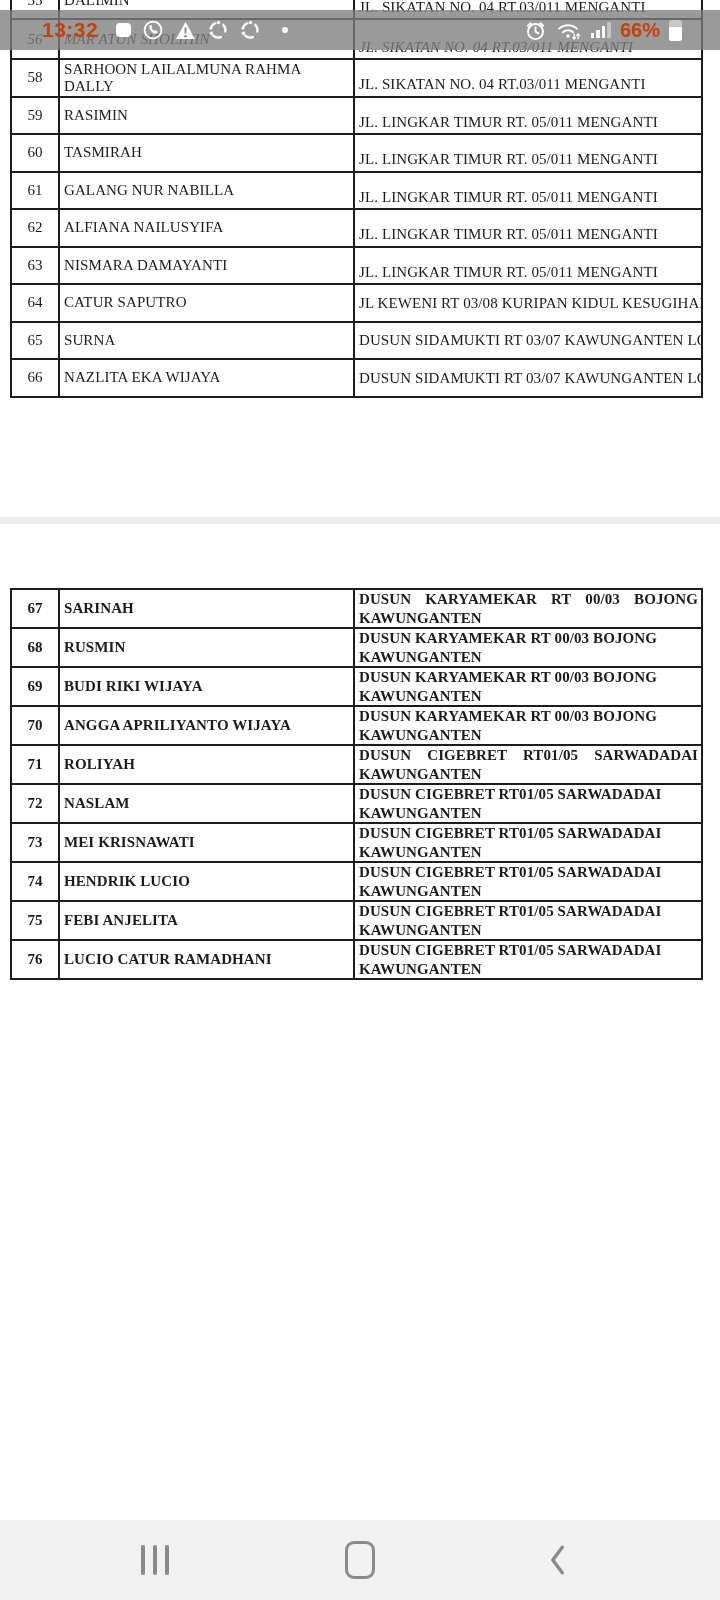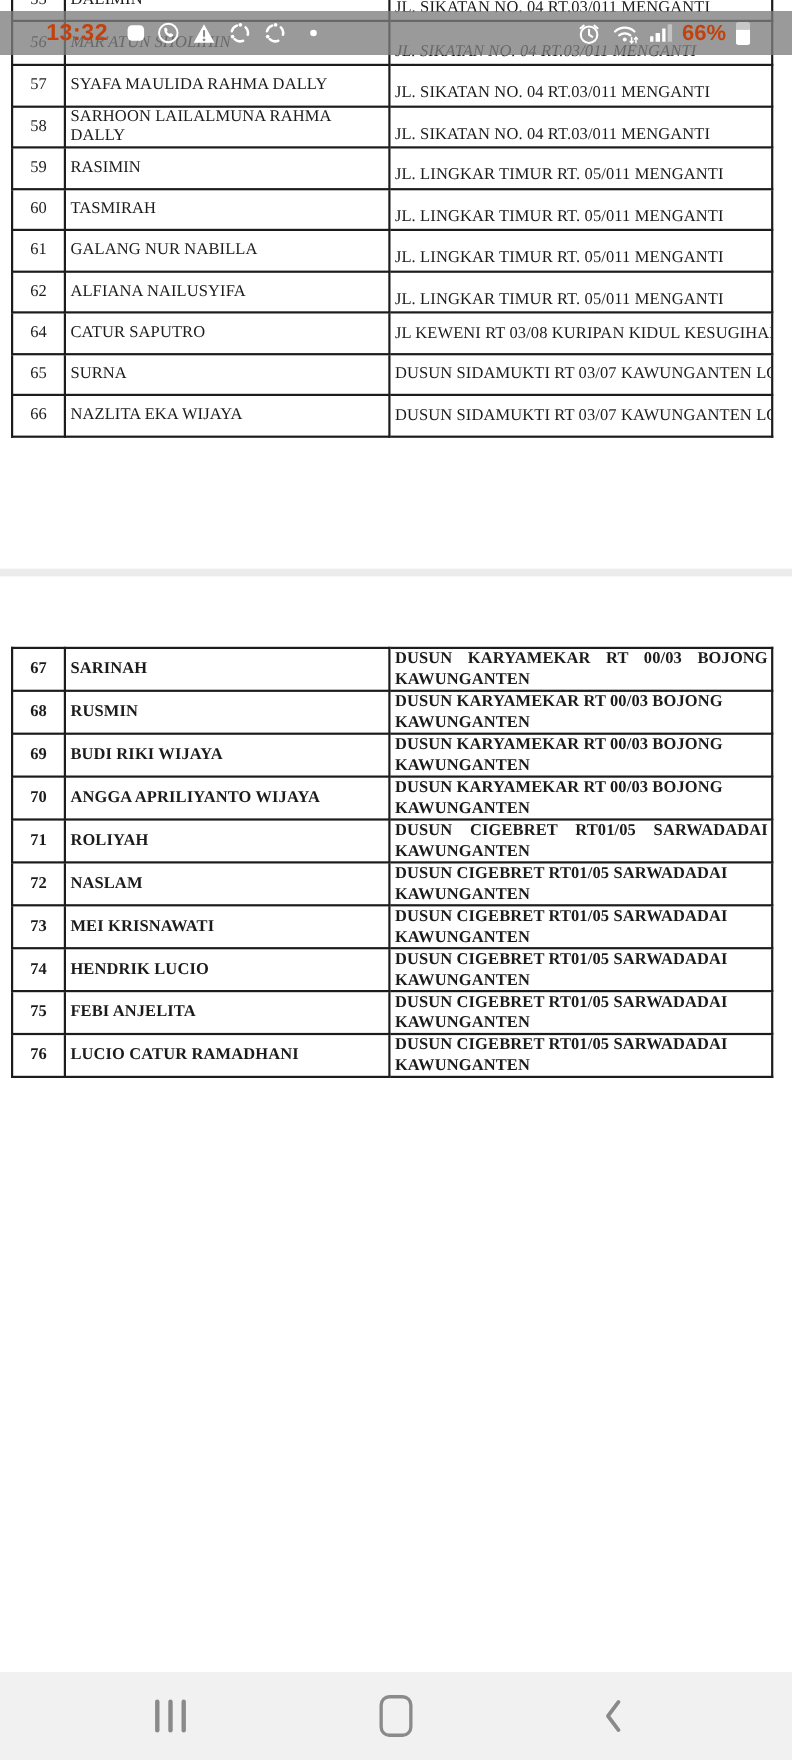--- a/index.html
+++ b/index.html
@@ -100,27 +100,20 @@
         </tr>
 
         <tr class="r56 addr-bottom">
           <td class="no">56</td>
           <td class="nm">MAR'ATUN SHOLIHIN</td>
           <td class="addr">
             <div class="addr-in">JL. SIKATAN NO. 04 RT.03/011 MENGANTI</div>
           </td>
         </tr>
 
-        <tr class="addr-bottom">
-          <td class="no">57</td>
-          <td class="nm">SYAFA MAULIDA RAHMA DALLY</td>
-          <td class="addr">
-            <div class="addr-in">JL. SIKATAN NO. 04 RT.03/011 MENGANTI</div>
-          </td>
-        </tr>
 
         <tr class="addr-bottom">
           <td class="no">58</td>
           <td class="nm">SARHOON LAILALMUNA RAHMA DALLY</td>
           <td class="addr">
             <div class="addr-in">JL. SIKATAN NO. 04 RT.03/011 MENGANTI</div>
           </td>
         </tr>
 
         <tr class="addr-bottom">
@@ -148,20 +141,27 @@
         </tr>
 
         <tr class="addr-bottom">
           <td class="no">62</td>
           <td class="nm">ALFIANA NAILUSYIFA</td>
           <td class="addr">
             <div class="addr-in">JL. LINGKAR TIMUR RT. 05/011 MENGANTI</div>
           </td>
         </tr>
 
+        <tr class="addr-bottom">
+          <td class="no">63</td>
+          <td class="nm">NISMARA DAMAYANTI</td>
+          <td class="addr">
+            <div class="addr-in">JL. LINGKAR TIMUR RT. 05/011 MENGANTI</div>
+          </td>
+        </tr>
 
         <tr class="addr-middle">
           <td class="no">64</td>
           <td class="nm">CATUR SAPUTRO</td>
           <td class="addr">
             <div class="addr-in">JL KEWENI RT 03/08 KURIPAN KIDUL KESUGIHAN</div>
           </td>
         </tr>
 
         <tr class="addr-middle">

